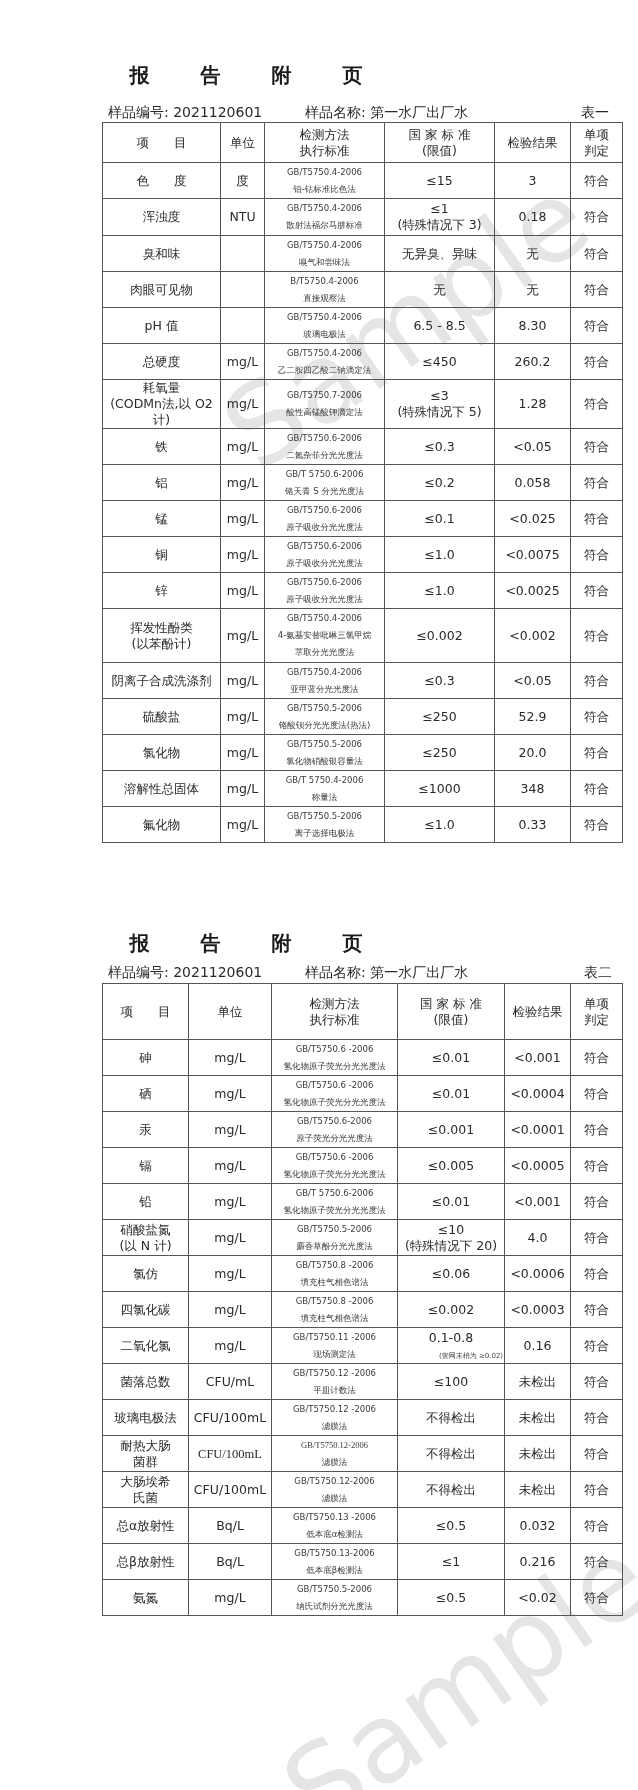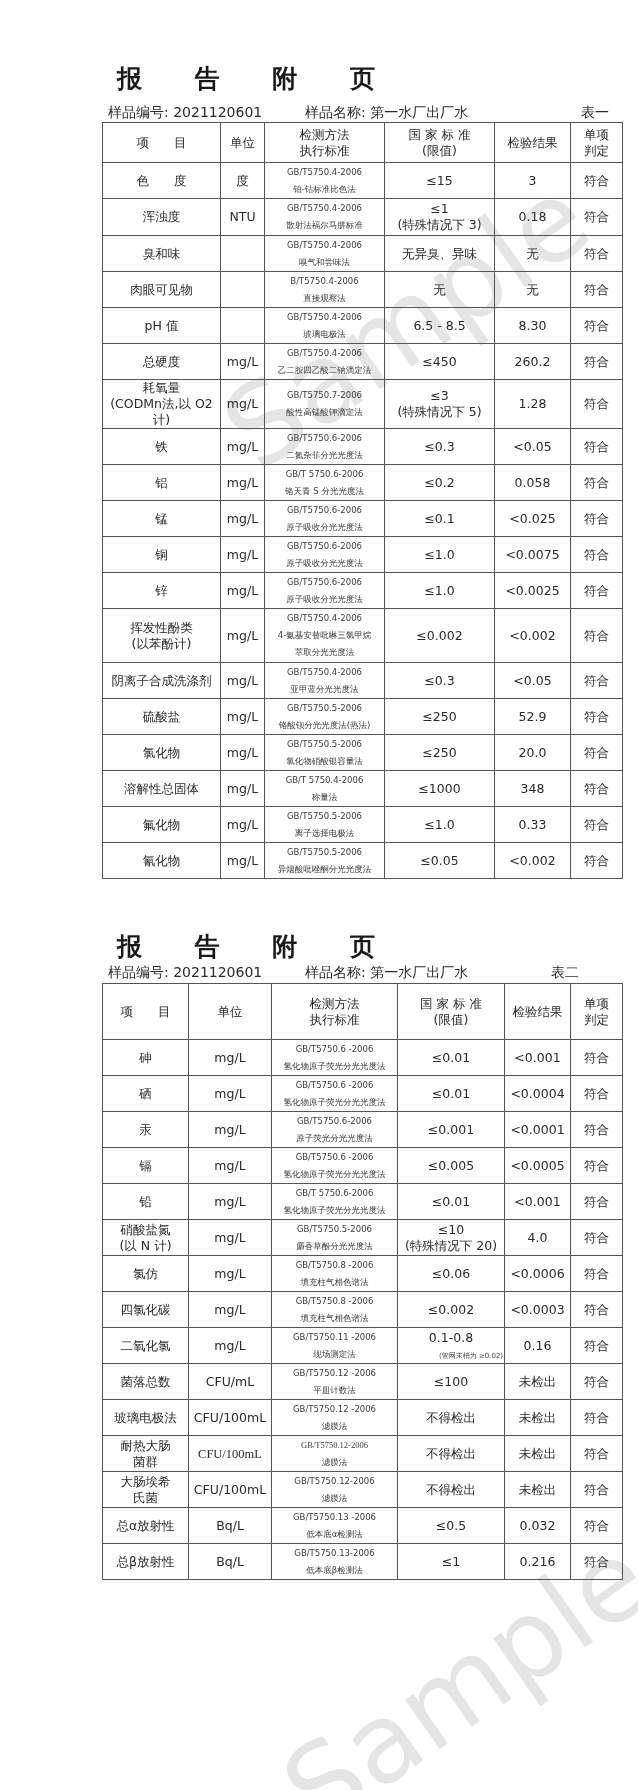--- a/index.html
+++ b/index.html
@@ -1,19 +1,19 @@
 <!DOCTYPE html>
 <html><head>
 <meta charset="utf-8">
 <style>
   html, body { margin:0; padding:0; background:#ffffff; }
   body { width:638px; height:1790px; position:relative; overflow:hidden;
          font-family:"DejaVu Sans", "Liberation Sans", sans-serif; color:#2a2a2a; }
   .page-title { position:absolute; left:0; width:514px; text-align:center;
-                font-size:25px; font-weight:bold; letter-spacing:22px; color:#1a1a1a; }
+                font-size:20px; font-weight:bold; letter-spacing:22px; color:#1a1a1a; }
   .meta { position:absolute; font-size:14px; color:#2a2a2a; }
   table { position:absolute; border-collapse:collapse; table-layout:fixed; }
   td, th { border:1px solid #555; text-align:center; vertical-align:middle;
            font-weight:normal; padding:0; font-size:12.5px; line-height:16px; }
   th { font-size:12.5px; }
   .method { font-size:8.5px; line-height:17px; color:#3a3a3a; }
   .note { font-size:7px; color:#444; line-height:10px;margin-left:40px; }
   .watermark { position:absolute; font-family:"DejaVu Sans", sans-serif; font-size:110px;
                color:rgba(180,180,180,0.35); transform:rotate(-35deg); pointer-events:none; }
 </style>
@@ -185,35 +185,27 @@
         <td>符合</td>
       </tr>
       <tr style="height: 36px;">
         <td>氟化物</td>
         <td>mg/L</td>
         <td class="method">GB/T5750.5-2006<br>离子选择电极法</td>
         <td>≤1.0</td>
         <td>0.33</td>
         <td>符合</td>
       </tr>
-      <tr style="height: 36px;">
-        <td>氰化物</td>
-        <td>mg/L</td>
-        <td class="method">GB/T5750.5-2006<br>异烟酸吡唑酮分光光度法</td>
-        <td>≤0.05</td>
-        <td>&lt;0.002</td>
-        <td>符合</td>
-      </tr>
     </tbody>
 </table>
 
 <div class="page-title" style="top:930px;">报 告 附 页</div>
 <div class="meta" style="left:108px; top:964px;">样品编号: 2021120601</div>
 <div class="meta" style="left:305px; top:964px;">样品名称: 第一水厂出厂水</div>
-<div class="meta" style="left:551px; top:964px;text-align:right;">表二</div>
+<div class="meta" style="left:584px; top:964px;text-align:right;">表二</div>
 
 <table id="t1" style="left:102px; top:983px; width:520px;">
   <colgroup>
       <col style="width:86px">
       <col style="width:83px">
       <col style="width:126px">
       <col style="width:107px">
       <col style="width:66px">
       <col style="width:52px">
     </colgroup>
@@ -341,14 +333,22 @@
         <td>符合</td>
       </tr>
       <tr style="height: 36px;">
         <td>总β放射性</td>
         <td>Bq/L</td>
         <td class="method">GB/T5750.13-2006<br>低本底β检测法</td>
         <td>≤1</td>
         <td>0.216</td>
         <td>符合</td>
       </tr>
+      <tr style="height: 36px;">
+        <td>氨氮</td>
+        <td>mg/L</td>
+        <td class="method">GB/T5750.5-2006<br>纳氏试剂分光光度法</td>
+        <td>≤0.5</td>
+        <td>&lt;0.02</td>
+        <td>符合</td>
+      </tr>
     </tbody>
 </table>
 
 </body></html>

